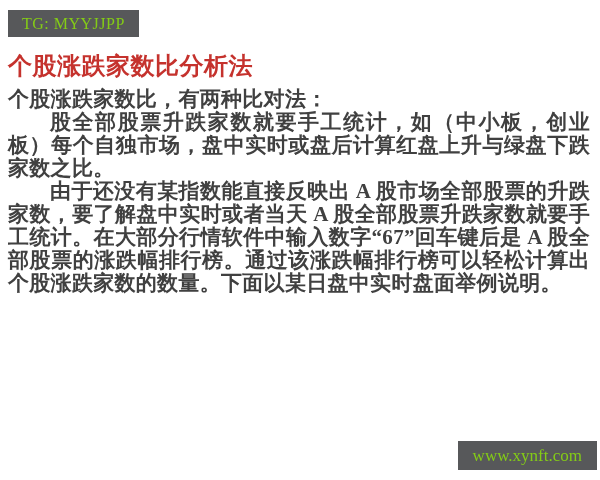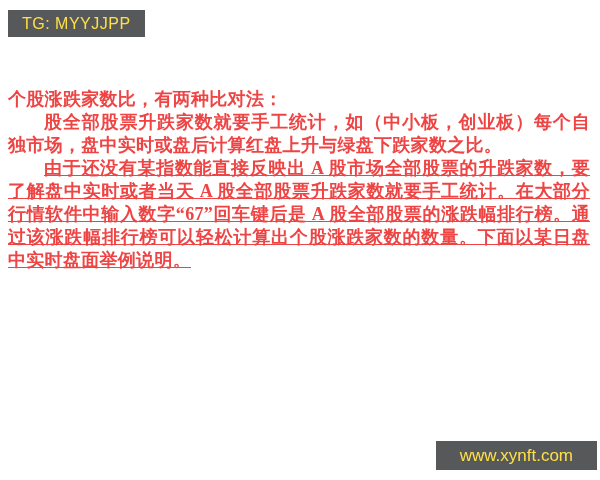--- a/index.html
+++ b/index.html
@@ -7,85 +7,85 @@
     position: relative;
     width: 600px;
     height: 480px;
     background: #ffffff;
     overflow: hidden;
     font-family: "Liberation Serif", "DejaVu Serif", serif;
   }
   .badge {
     position: absolute;
     background: #57585a;
-    color: #fde047;
-    font-family: Liberation Sans, sans-serif;
+    color: #84cc16;
+    font-family: Liberation Serif, serif;
     white-space: nowrap;
   }
   .badge-top {
     left: 8px;
     top: 10px;
     height: 27px;
     line-height: 27px;
     padding: 0 14px;
     font-size: 16px;
     letter-spacing: 0.5px;
   }
   .badge-bottom {
     right: 3px;
     bottom: 10px;
     height: 29px;
     line-height: 29px;
-    padding: 0 24px;
+    padding: 0 15px;
     font-size: 17px;
   }
   .heading {
     position: absolute;
     left: 8px;
     top: 50px;
     margin: 0;
     color: #c5322d;
     font-size: 24px;
     font-weight: bold;
     letter-spacing: 0.5px;
   }
   .body {
     position: absolute;
     left: 8px;
     right: 10px;
     top: 88px;
-    color: #ef4444;
-    font-size: 18px;
+    color: #404040;
+    font-size: 21px;
     line-height: 23px;
     font-weight: bold;
     text-align: justify;
     letter-spacing: 0.3px;
   }
   .body p { margin: 0; }
   .intro { margin-bottom: 4px; }
   .item-1 {
     padding-left: 64px;
     text-indent: -26px;
     margin-bottom: 24px;
   }
   .item-2 {
     text-indent: 2em;
     margin-bottom: 28px;
   }
   .para {
     text-indent: 2em;
-    text-decoration: underline;
   }
 </style>
 </head>
 <body>
 
 <div class="page">
   <div class="badge badge-top">TG: MYYJJPP</div>
 
+  <h1 class="heading">个股涨跌家数比分析法</h1>
 
   <div class="body">
     <p class="intro">个股涨跌家数比，有两种比对法：</p>
     <p class="item-2">股全部股票升跌家数就要手工统计，如（中小板，创业板）每个自独市场，盘中实时或盘后计算红盘上升与绿盘下跌家数之比。</p>
     <p class="para">由于还没有某指数能直接反映出 A 股市场全部股票的升跌家数，要了解盘中实时或者当天 A 股全部股票升跌家数就要手工统计。在大部分行情软件中输入数字“67”回车键后是 A 股全部股票的涨跌幅排行榜。通过该涨跌幅排行榜可以轻松计算出个股涨跌家数的数量。下面以某日盘中实时盘面举例说明。</p>
   </div>
 
   <div class="badge badge-bottom">www.xynft.com</div>
 </div>
 

